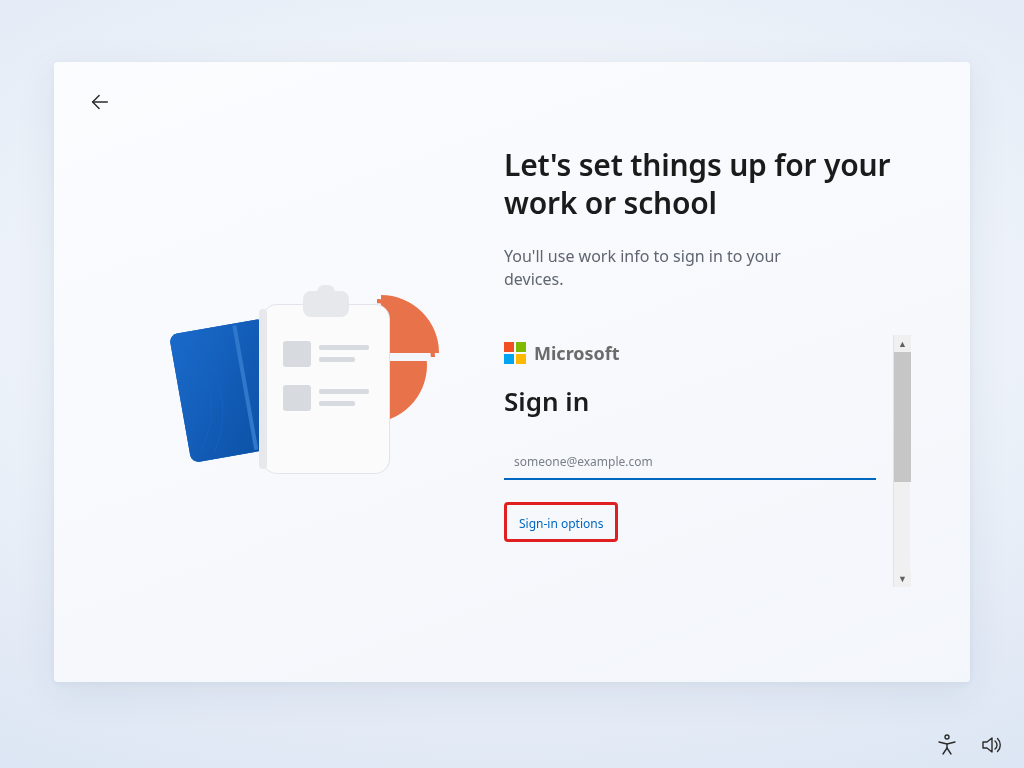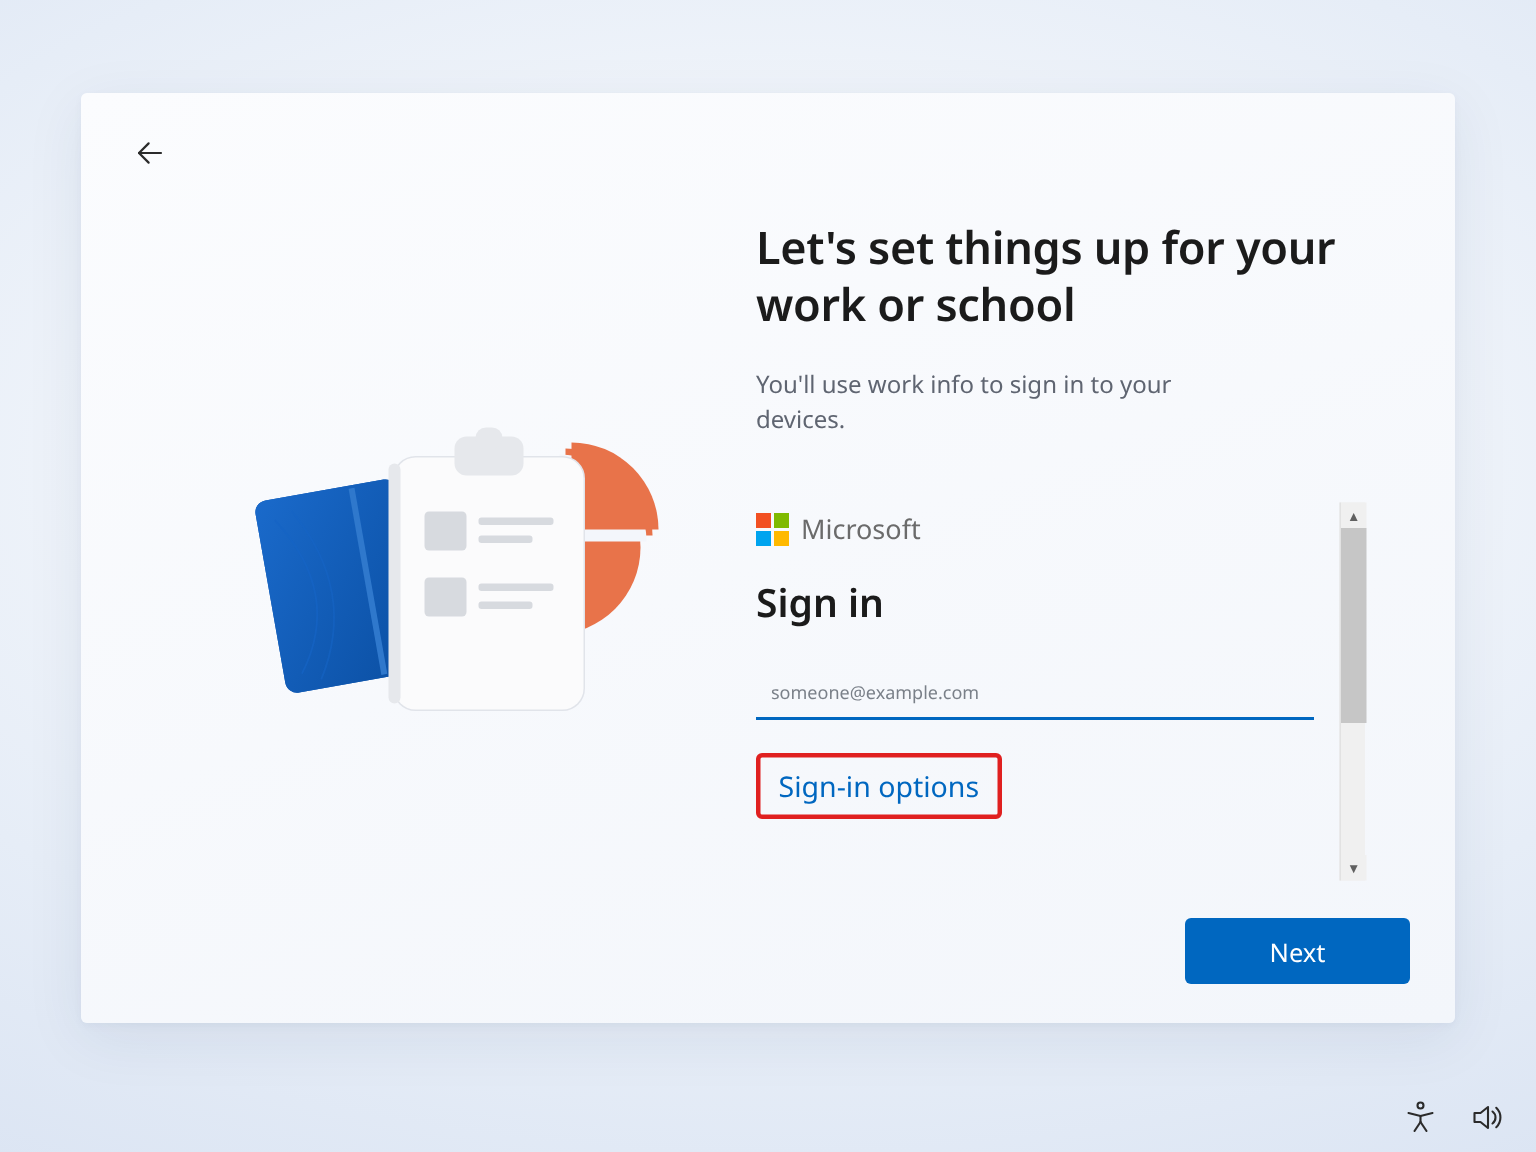--- a/index.html
+++ b/index.html
@@ -78,21 +78,21 @@
       background:#c6c6c6;
     }
     .ms-logo-row {
       display:flex; align-items:center; gap:8px;
     }
     .ms-logo { width:22px; height:22px; display:grid; grid-template-columns:1fr 1fr; grid-template-rows:1fr 1fr; gap:2px; }
     .ms-logo span:nth-child(1){background:#f25022;}
     .ms-logo span:nth-child(2){background:#7fba00;}
     .ms-logo span:nth-child(3){background:#00a4ef;}
     .ms-logo span:nth-child(4){background:#ffb900;}
-    .ms-text { font-size:18px; color:#6b6b6b; font-weight:400; }
+    .ms-text { font-size:18px; color:#6b6b6b; font-weight:700; }
     .signin-head {
       margin-top: 18px;
       font-size: 26px;
       font-weight: 600;
       color: #1b1b1b;
     }
     .email-field {
       margin-top: 26px;
       width: 100%;
       max-width: 372px;
@@ -107,21 +107,21 @@
     .email-field::placeholder { color:#7a8089; }
     .signin-options-wrap {
       margin-top: 22px;
       display:inline-block;
       border: 3px solid #e02020;
       border-radius: 4px;
       padding: 6px 12px;
     }
     .signin-options {
       color: #0067c0;
-      font-size: 19px;
+      font-size: 12px;
       cursor: pointer;
     }
     .next-row {
       position:absolute;
       right: 30px;
       bottom: 26px;
     }
     .next-btn {
       background:#0067c0;
       color:#fff;
@@ -222,23 +222,20 @@
 
         <input class="email-field" type="text" placeholder="someone@example.com" style="">
 
         <div class="signin-options-wrap">
           <span class="signin-options">Sign-in options</span>
         </div>
       </div>
     </div>
   </div>
 
-  <div class="next-row">
-    <button class="next-btn">Next</button>
-  </div>
 </div>
 
 <div class="tray">
   <div class="tray-icon">
     <svg width="24" height="24" viewBox="0 0 24 24" fill="none" stroke="currentColor" stroke-width="1.4" stroke-linecap="round" stroke-linejoin="round">
       <circle cx="12" cy="4" r="2"></circle>
       <path d="M4 9 L12 11 L20 9"></path>
       <path d="M12 11 L12 15"></path>
       <path d="M12 15 L8 21"></path>
       <path d="M12 15 L16 21"></path>

